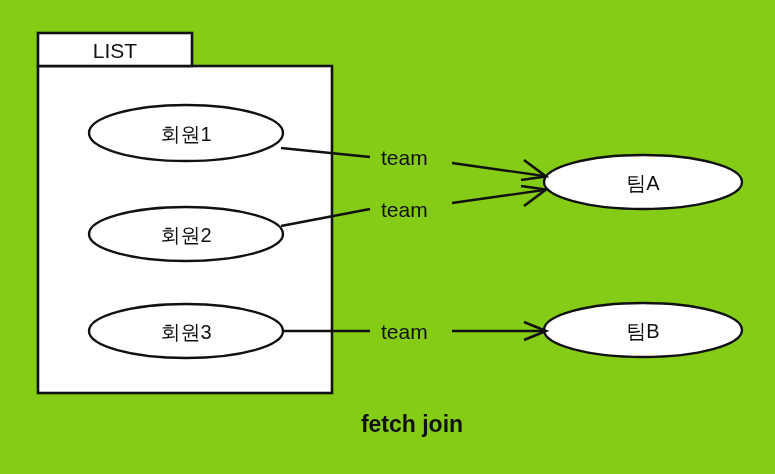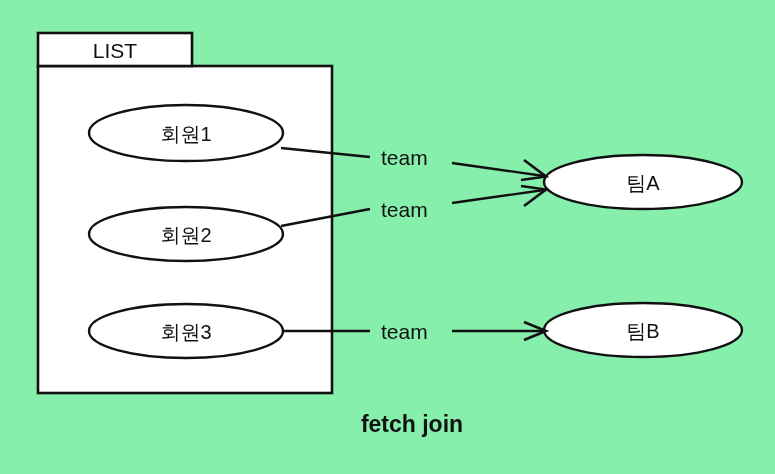--- a/index.html
+++ b/index.html
@@ -7,21 +7,21 @@
     padding: 0;
     background: #ffffff;
   }
   body {
     font-family: "Liberation Sans", "DejaVu Sans", sans-serif;
   }
   #canvas {
     position: relative;
     width: 775px;
     height: 474px;
-    background: #86efac;
+    background: #84cc16;
     overflow: hidden;
   }
   svg#diagram {
     position: absolute;
     left: 0;
     top: 0;
     width: 775px;
     height: 474px;
   }
   .node-ellipse {

